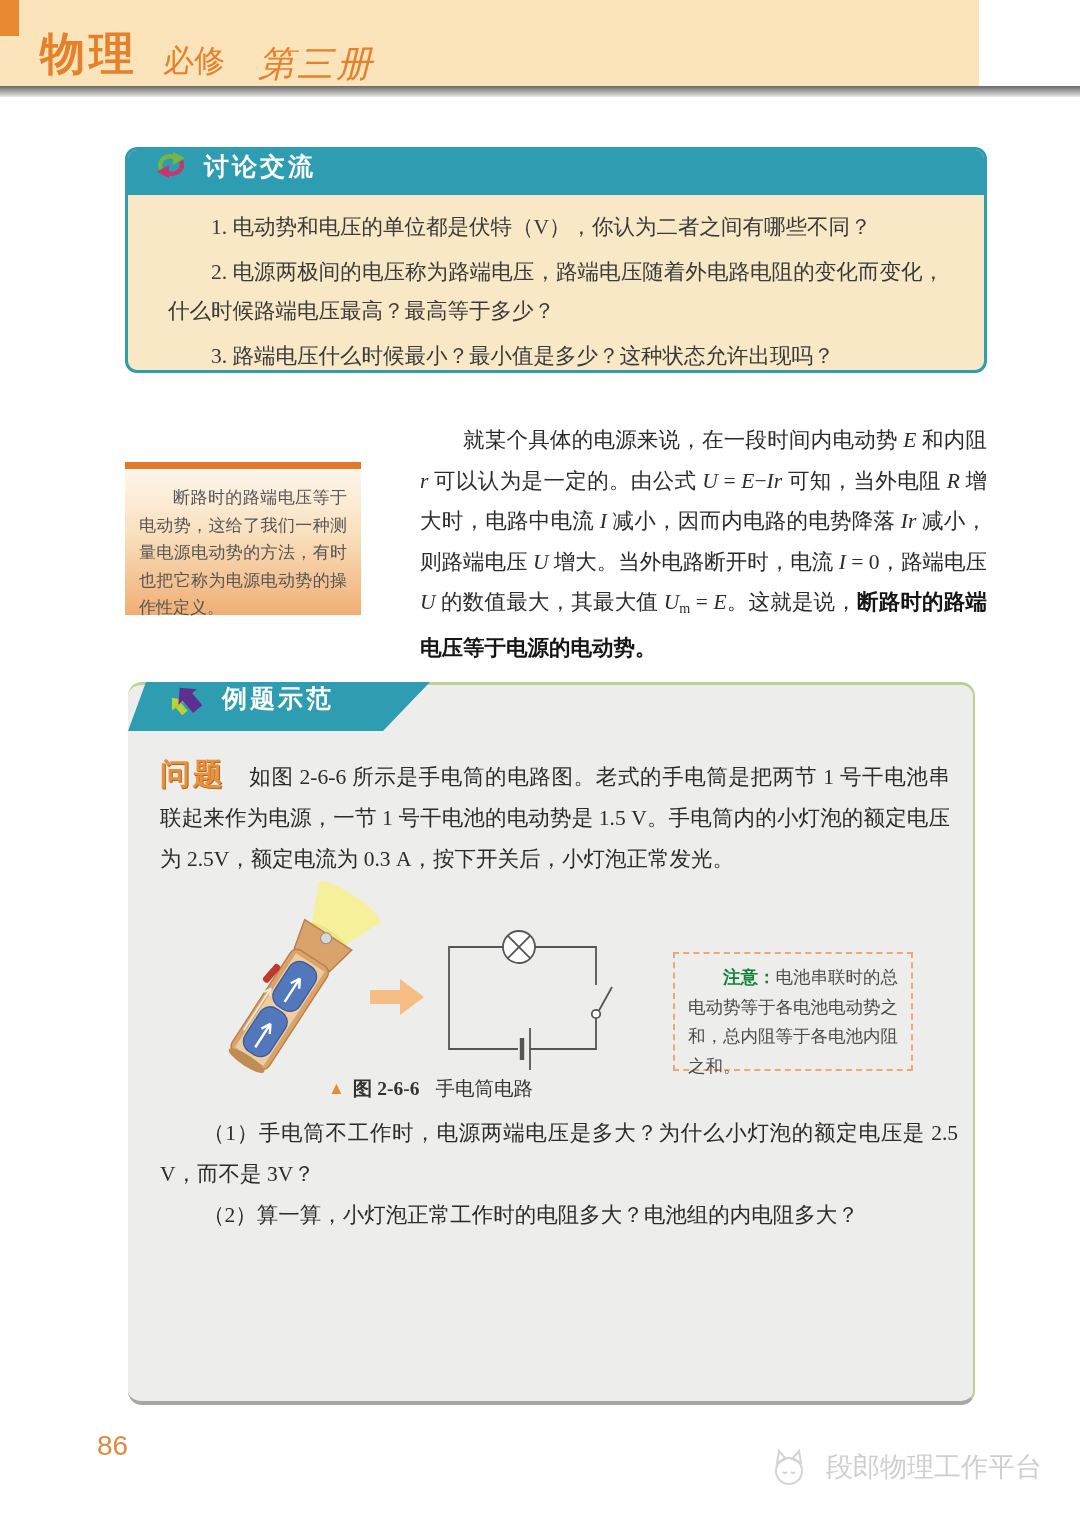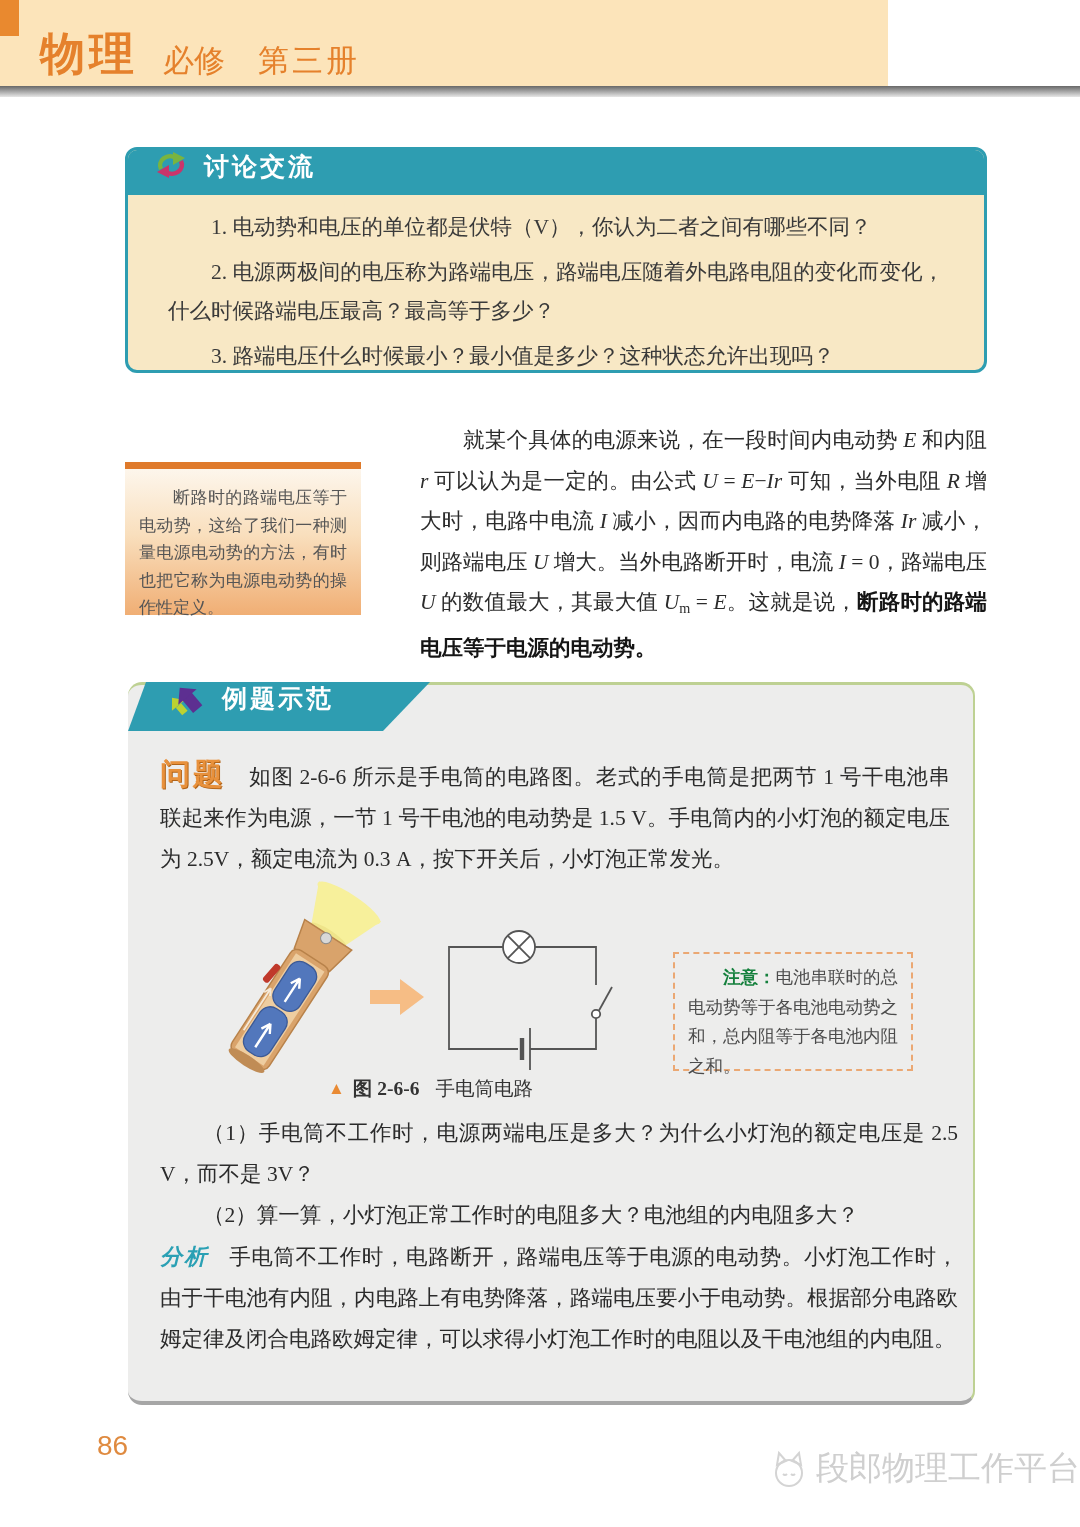--- a/index.html
+++ b/index.html
@@ -1,25 +1,25 @@
 <!DOCTYPE html>
 <html><head>
 <meta charset="utf-8">
 <style>
   html,body{margin:0;padding:0;background:#ffffff;}
   #page{position:relative;width:1080px;height:1527px;background:#ffffff;overflow:hidden;
         font-family:"Liberation Serif","DejaVu Serif",serif;color:#2b2b2b;}
 
   
-  .page-header{position:absolute;left:0;top:0;width:888px;height:86px;background:#fce4ba;}
+  .page-header{position:absolute;left:0;top:0;width:979px;height:86px;background:#fce4ba;}
   .corner-block{position:absolute;left:0;top:0;width:19px;height:36px;background:#e9892f;}
   .book-title{position:absolute;left:40px;top:24px;font-family:"Liberation Sans",sans-serif;
               font-weight:900;font-size:45px;color:#e5812c;letter-spacing:4px;}
   .book-edition{position:absolute;left:163px;top:40px;font-size:31px;color:#e5812c;}
-  .book-volume{position:absolute;left:258px;top:40px;font-size:31px;color:#e5812c;letter-spacing:3px;}
+  .book-volume{position:absolute;left:258px;top:40px;font-size:36px;color:#e5812c;letter-spacing:3px;font-style:italic;}
   .header-shadow{position:absolute;left:0;top:86px;width:1080px;height:11px;
                  background:linear-gradient(180deg,#686868 0%,#9a9a9a 40%,#e6e6e6 100%);}
 
   
   .discussion-card{position:absolute;left:125px;top:147px;width:862px;height:226px;
                    border:3px solid #2e9db1;border-radius:12px;background:#f8e8c5;box-sizing:border-box;overflow:hidden;}
   .discussion-header{height:45px;background:#2e9db1;display:flex;align-items:flex-start;padding-left:26px;gap:16px;}
   .discussion-title{color:#ffffff;font-family:"Liberation Sans",sans-serif;font-weight:bold;
                     font-size:25px;letter-spacing:3px;}
   .discussion-body{padding:13px 40px 0 40px;font-size:21.5px;line-height:39px;color:#3a3a3a;}
@@ -71,22 +71,22 @@
 
   .qa{position:absolute;left:32px;top:428px;width:798px;}
   .qa p{margin:0;font-size:21.5px;line-height:41px;text-align:justify;}
   .question{text-indent:2em;}
   .analysis-label{color:#2aa0b4;font-weight:bold;font-style:italic;font-family:"Liberation Sans",sans-serif;
                   font-size:22px;letter-spacing:2px;margin-right:20px;}
 
   
   .page-number{position:absolute;left:97px;top:1430px;font-size:28px;color:#df8a3f;
                font-family:"Liberation Sans",sans-serif;}
-  .watermark{position:absolute;left:766px;top:1446px;display:flex;align-items:center;gap:4px;
-             color:#cfcfcf;font-size:33px;font-family:Liberation Sans, sans-serif;white-space:nowrap;}
+  .watermark{position:absolute;left:766px;top:1446px;display:flex;align-items:center;gap:14px;
+             color:#cfcfcf;font-size:27px;font-family:Liberation Sans, sans-serif;white-space:nowrap;}
 </style>
 </head>
 <body>
 
 <div id="page">
 
   <header class="page-header">
     <div class="corner-block"></div>
     <div class="book-title">物理</div>
     <div class="book-edition">必修</div>
@@ -185,21 +185,20 @@
       <span>手电筒电路</span>
     </p>
 
     <div class="notice-box">
       <p><b>注意：</b><span>电池串联时的总电动势等于各电池电动势之和，总内阻等于各电池内阻之和。</span></p>
     </div>
 
     <div class="qa">
       <p class="question">（1）手电筒不工作时，电源两端电压是多大？为什么小灯泡的额定电压是 2.5 V，而不是 3V？</p>
       <p class="question">（2）算一算，小灯泡正常工作时的电阻多大？电池组的内电阻多大？</p>
-      <p class="analysis"><span class="analysis-label">分析</span><span>手电筒不工作时，电路断开，路端电压等于电源的电动势。小灯泡工作时，由于干电池有内阻，内电路上有电势降落，路端电压要小于电动势。根据部分电路欧姆定律及闭合电路欧姆定律，可以求得小灯泡工作时的电阻以及干电池组的内电阻。</span></p>
     </div>
   </section>
 
   <div class="page-number">86</div>
   <div class="watermark">
     <svg width="46" height="42" viewBox="0 0 46 42" fill="none" stroke="#d4d4d4" stroke-width="2">
       <circle cx="23" cy="25" r="13"></circle>
       <polygon points="11,17 13,5 20,13"></polygon>
       <polygon points="35,17 33,5 26,13"></polygon>
       <path d="M17 26 q2 2 4 0 M25 26 q2 2 4 0"></path>

